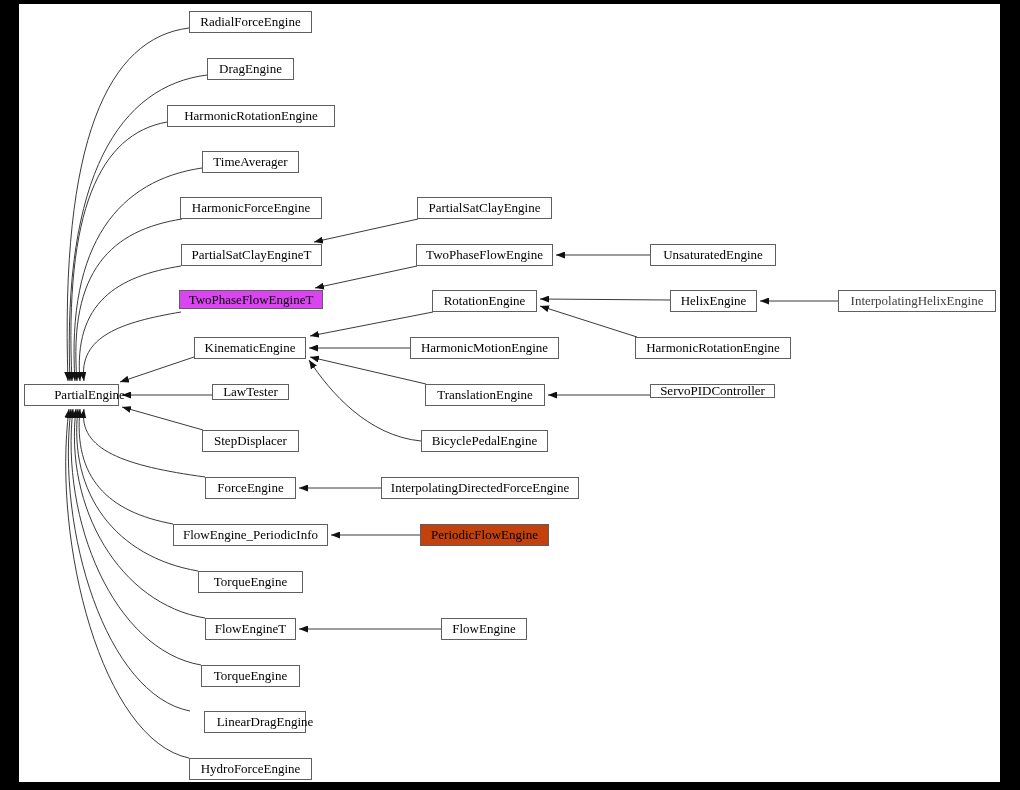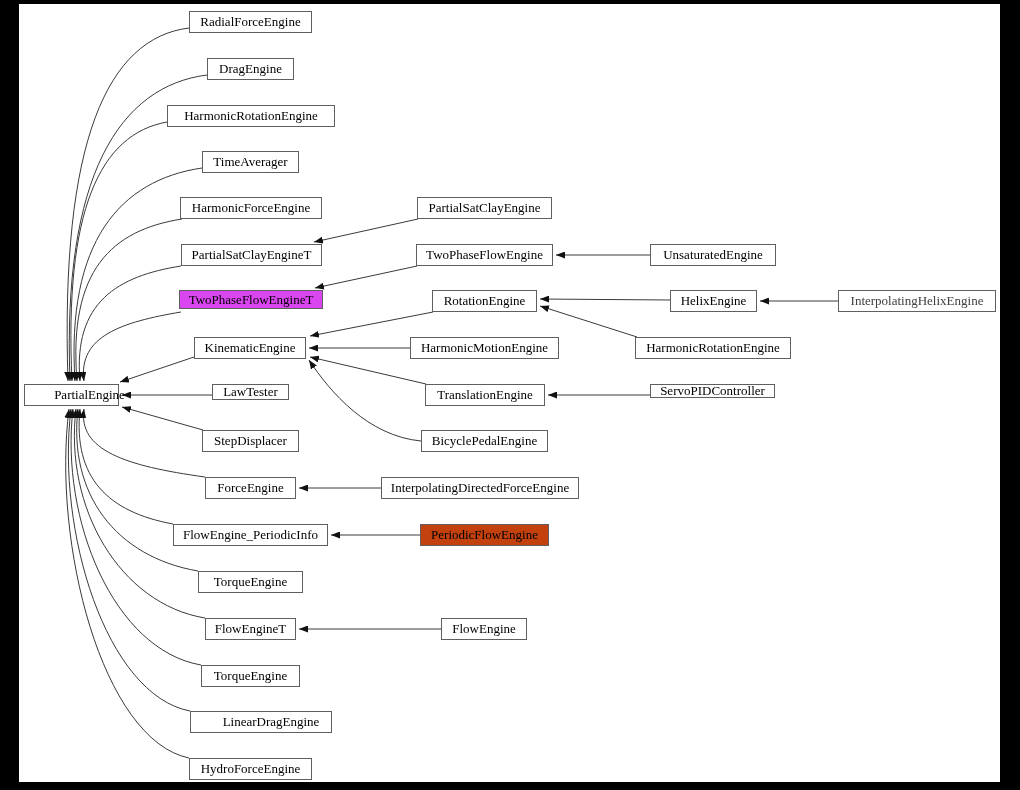--- a/index.html
+++ b/index.html
@@ -74,21 +74,21 @@
       <div class="node" style="left: 181px; top: 244px; width: 141px; height: 22px; background: rgb(255, 255, 255); border-color: rgb(95, 95, 95); color: rgb(0, 0, 0);">PartialSatClayEngineT</div>
       <div class="node" style="left: 179px; top: 290px; width: 144px; height: 19px; background: #d946ef; border-color: rgb(95, 95, 95); color: rgb(0, 0, 0);">TwoPhaseFlowEngineT</div>
       <div class="node" style="left: 194px; top: 337px; width: 112px; height: 22px; background: rgb(255, 255, 255); border-color: rgb(95, 95, 95); color: rgb(0, 0, 0);">KinematicEngine</div>
       <div class="node" style="left: 212px; top: 384px; width: 77px; height: 16px; background: rgb(255, 255, 255); border-color: rgb(95, 95, 95); color: rgb(0, 0, 0);">LawTester</div>
       <div class="node" style="left: 202px; top: 430px; width: 97px; height: 22px; background: rgb(255, 255, 255); border-color: rgb(95, 95, 95); color: rgb(0, 0, 0);">StepDisplacer</div>
       <div class="node" style="left: 205px; top: 477px; width: 91px; height: 22px; background: rgb(255, 255, 255); border-color: rgb(95, 95, 95); color: rgb(0, 0, 0);">ForceEngine</div>
       <div class="node" style="left: 173px; top: 524px; width: 155px; height: 22px; background: rgb(255, 255, 255); border-color: rgb(95, 95, 95); color: rgb(0, 0, 0);">FlowEngine_PeriodicInfo</div>
       <div class="node" style="left: 198px; top: 571px; width: 105px; height: 22px; background: rgb(255, 255, 255); border-color: rgb(95, 95, 95); color: rgb(0, 0, 0);">TorqueEngine</div>
       <div class="node" style="left: 205px; top: 618px; width: 91px; height: 22px; background: rgb(255, 255, 255); border-color: rgb(95, 95, 95); color: rgb(0, 0, 0);">FlowEngineT</div>
       <div class="node" style="left: 201px; top: 665px; width: 99px; height: 22px; background: rgb(255, 255, 255); border-color: rgb(95, 95, 95); color: rgb(0, 0, 0);">TorqueEngine</div>
-      <div class="node" style="left: 190px; top: 711px; width: 142px; height: 22px; background: rgb(255, 255, 255); border-color: rgb(95, 95, 95); color: rgb(0, 0, 0); padding-left: 20px;">LinearDragEngine</div>
+      <div class="node" style="left: 204px; top: 711px; width: 102px; height: 22px; background: rgb(255, 255, 255); border-color: rgb(95, 95, 95); color: rgb(0, 0, 0); padding-left: 20px;">LinearDragEngine</div>
       <div class="node" style="left: 189px; top: 758px; width: 123px; height: 22px; background: rgb(255, 255, 255); border-color: rgb(95, 95, 95); color: rgb(0, 0, 0);">HydroForceEngine</div>
       <div class="node" style="left: 417px; top: 197px; width: 135px; height: 22px; background: rgb(255, 255, 255); border-color: rgb(95, 95, 95); color: rgb(0, 0, 0);">PartialSatClayEngine</div>
       <div class="node" style="left: 416px; top: 244px; width: 137px; height: 22px; background: rgb(255, 255, 255); border-color: rgb(95, 95, 95); color: rgb(0, 0, 0);">TwoPhaseFlowEngine</div>
       <div class="node" style="left: 432px; top: 290px; width: 105px; height: 22px; background: rgb(255, 255, 255); border-color: rgb(95, 95, 95); color: rgb(0, 0, 0);">RotationEngine</div>
       <div class="node" style="left: 410px; top: 337px; width: 149px; height: 22px; background: rgb(255, 255, 255); border-color: rgb(95, 95, 95); color: rgb(0, 0, 0);">HarmonicMotionEngine</div>
       <div class="node" style="left: 425px; top: 384px; width: 120px; height: 22px; background: rgb(255, 255, 255); border-color: rgb(95, 95, 95); color: rgb(0, 0, 0);">TranslationEngine</div>
       <div class="node" style="left: 421px; top: 430px; width: 127px; height: 22px; background: rgb(255, 255, 255); border-color: rgb(95, 95, 95); color: rgb(0, 0, 0);">BicyclePedalEngine</div>
       <div class="node" style="left: 381px; top: 477px; width: 198px; height: 22px; background: rgb(255, 255, 255); border-color: rgb(95, 95, 95); color: rgb(0, 0, 0);">InterpolatingDirectedForceEngine</div>
       <div class="node" style="left: 420px; top: 524px; width: 129px; height: 22px; background: #c2410c; border-color: rgb(95, 95, 95); color: rgb(0, 0, 0);">PeriodicFlowEngine</div>
       <div class="node" style="left: 441px; top: 618px; width: 86px; height: 22px; background: rgb(255, 255, 255); border-color: rgb(95, 95, 95); color: rgb(0, 0, 0);">FlowEngine</div>

